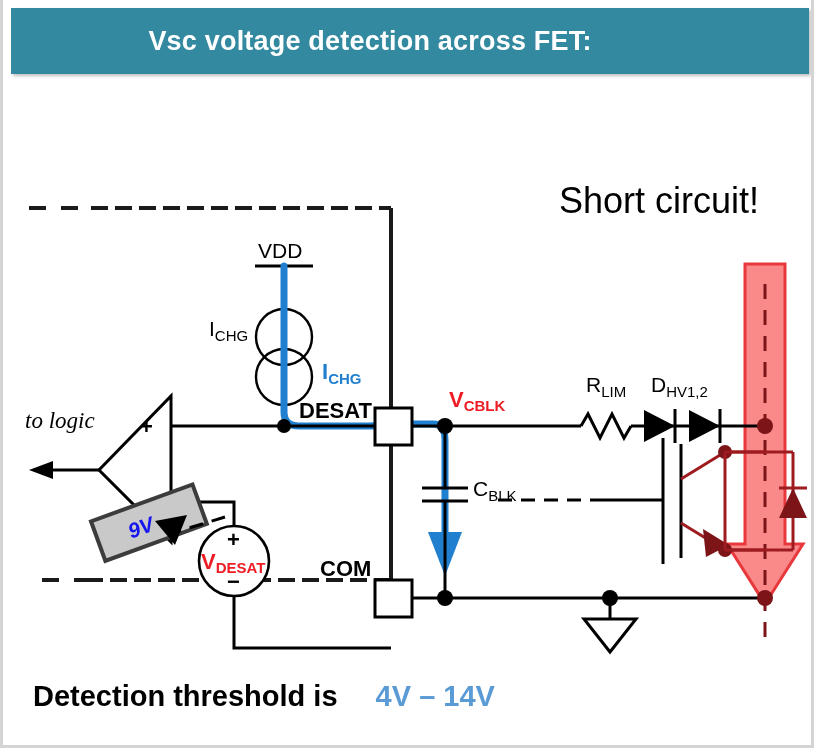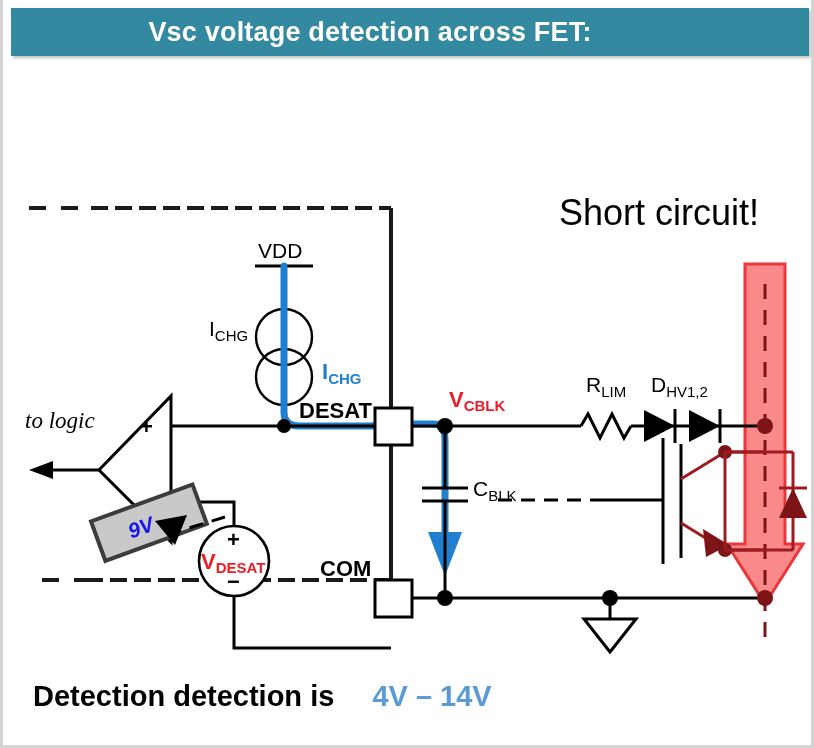--- a/index.html
+++ b/index.html
@@ -20,40 +20,40 @@
     border-left: 3px solid #d4d4d4;
     border-right: 3px solid #d4d4d4;
     border-bottom: 3px solid #d4d4d4;
   }
   
   #title-banner {
     position: absolute;
     left: 8px;
     top: 8px;
     width: 798px;
-    height: 48px;
+    height: 66px;
     background: #33899f;
     box-shadow: 2px 2px 3px rgba(0,0,0,0.25);
     display: flex;
     align-items: center;
     justify-content: center;
   }
   #title-text {
     color: #ffffff;
     font-size: 27px;
     font-weight: bold;
     letter-spacing: 0.2px;
     white-space: nowrap;
     padding-right: 80px;
   }
   
   #short-circuit-label {
     position: absolute;
     left: 556px;
-    top: 192px;
+    top: 180px;
     font-size: 36px;
     font-weight: normal;
     color: #000000;
     white-space: nowrap;
   }
   #caption {
     position: absolute;
     left: 30px;
     top: 680px;
     font-size: 29px;
@@ -115,21 +115,21 @@
 <body>
 
 <div id="slide">
 
   <div id="title-banner">
     <span id="title-text">Vsc voltage detection across FET:</span>
   </div>
 
   <div id="short-circuit-label">Short circuit!</div>
 
-  <div id="caption"><span>Detection detection is </span><span class="accent">4V – 14V</span></div>
+  <div id="caption"><span>Detection threshold is </span><span class="accent">4V – 14V</span></div>
 
   <svg id="circuit" viewBox="0 0 814 600">
 
     <g>
       <path d="M742 190 L782 190 L782 470 L800 470 L762 530 L724 470 L742 470 Z" fill="#fa8a8a" stroke="#e8383c" stroke-width="3"></path>
       <line x1="762" y1="210" x2="762" y2="570" stroke="#7d1418" stroke-width="3" stroke-dasharray="15 11"></line>
     </g>
 
     <g>
       <path class="wire-dash-s" d="M26 134 L 88 134"></path>

